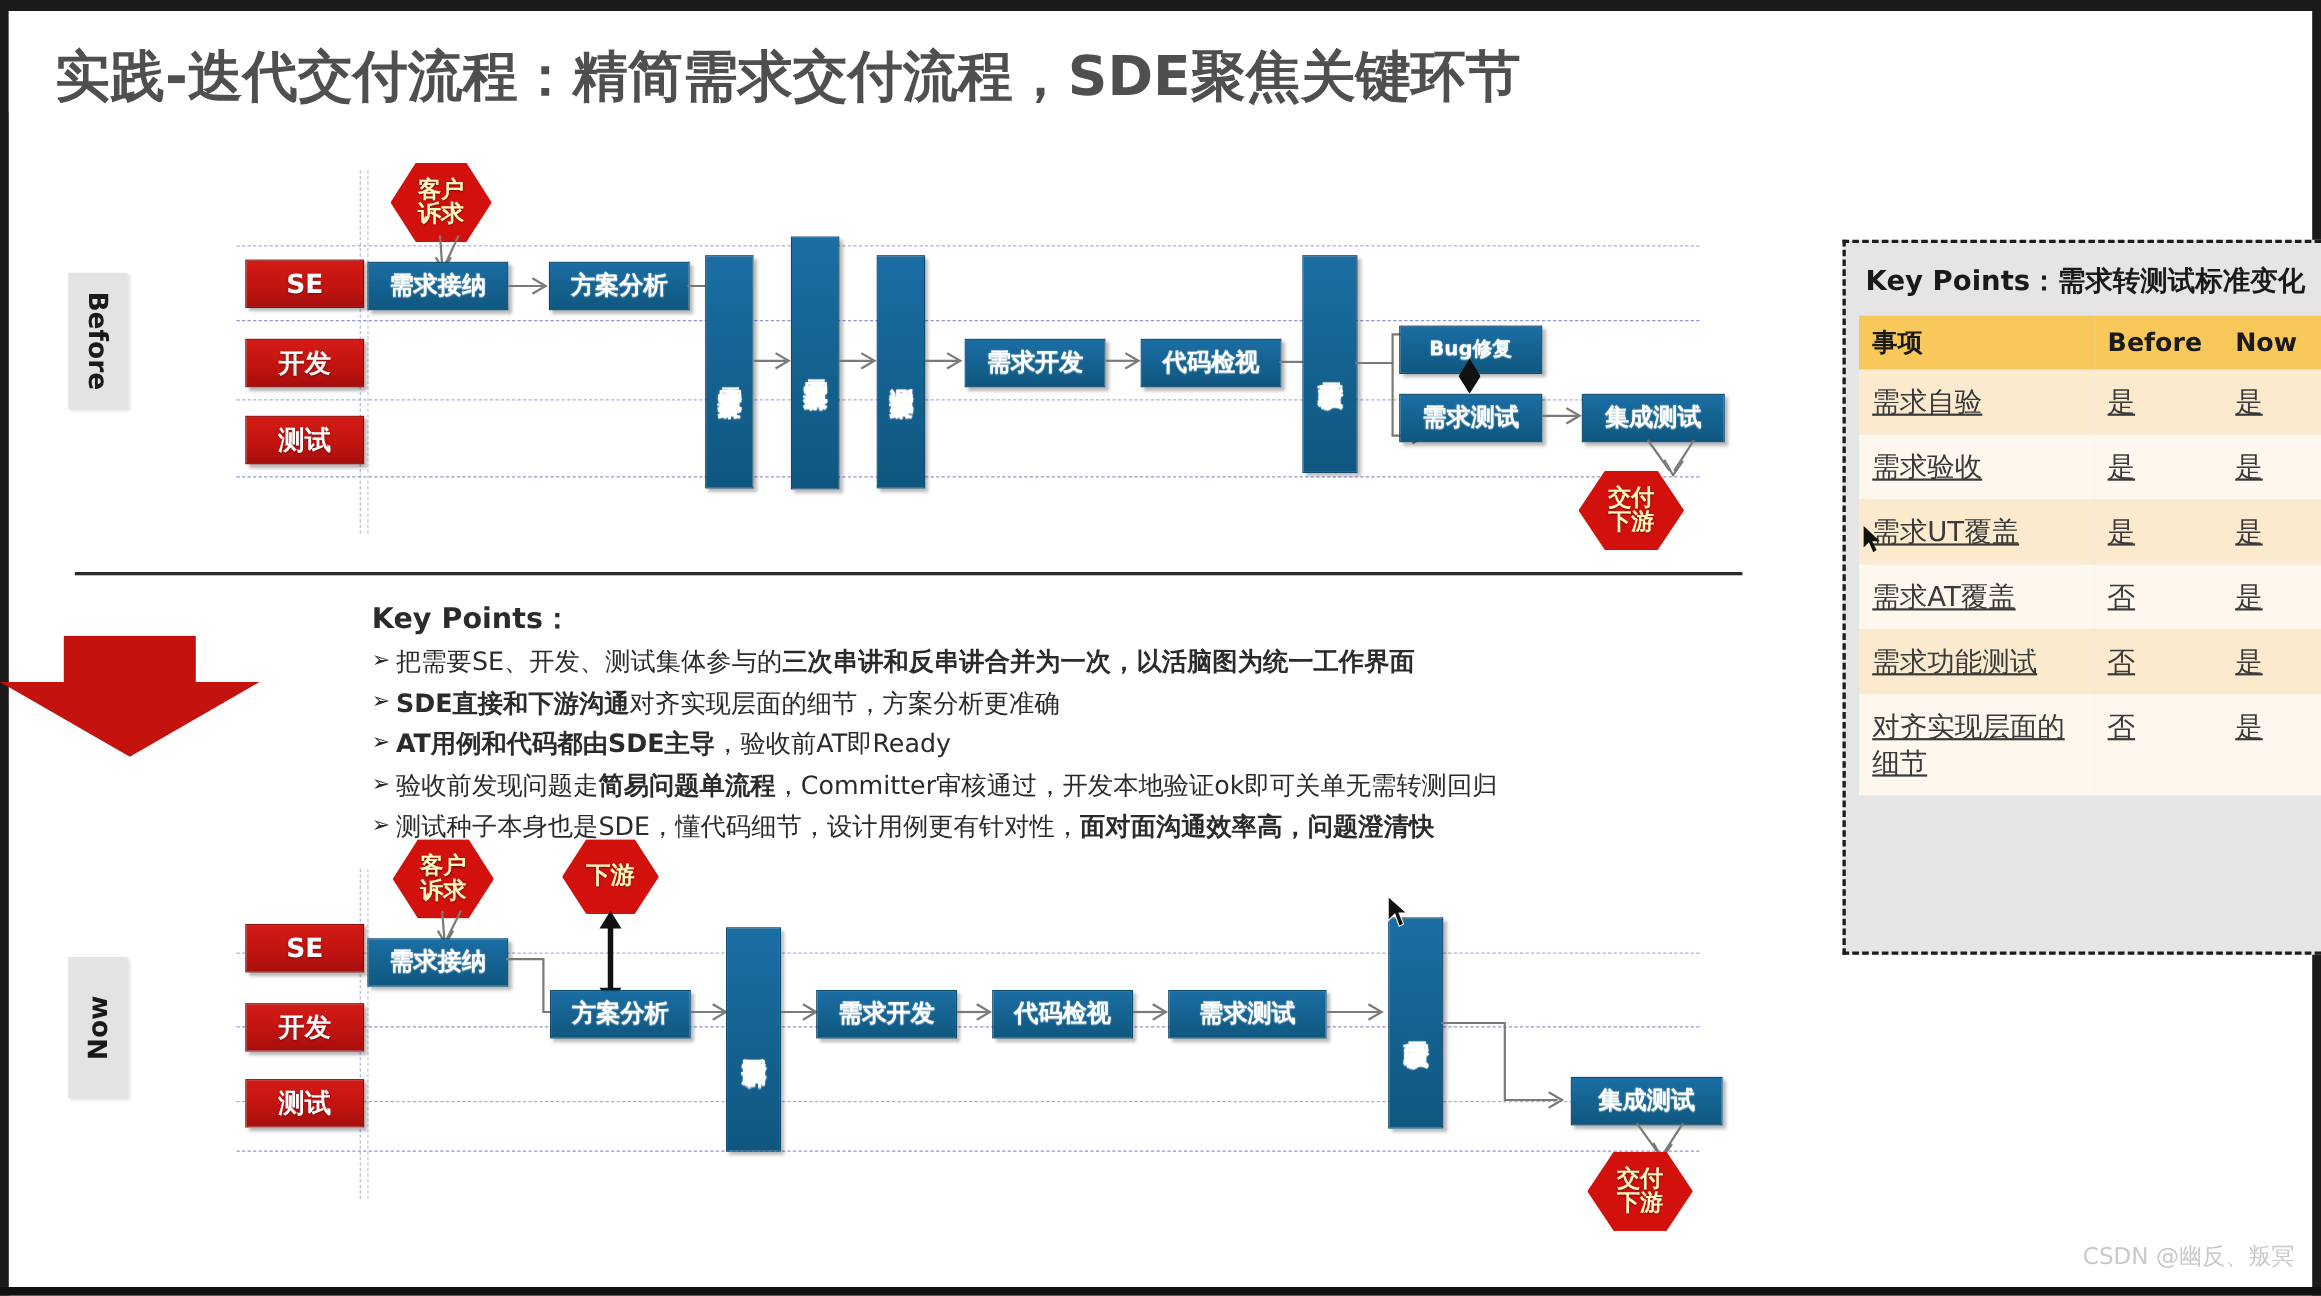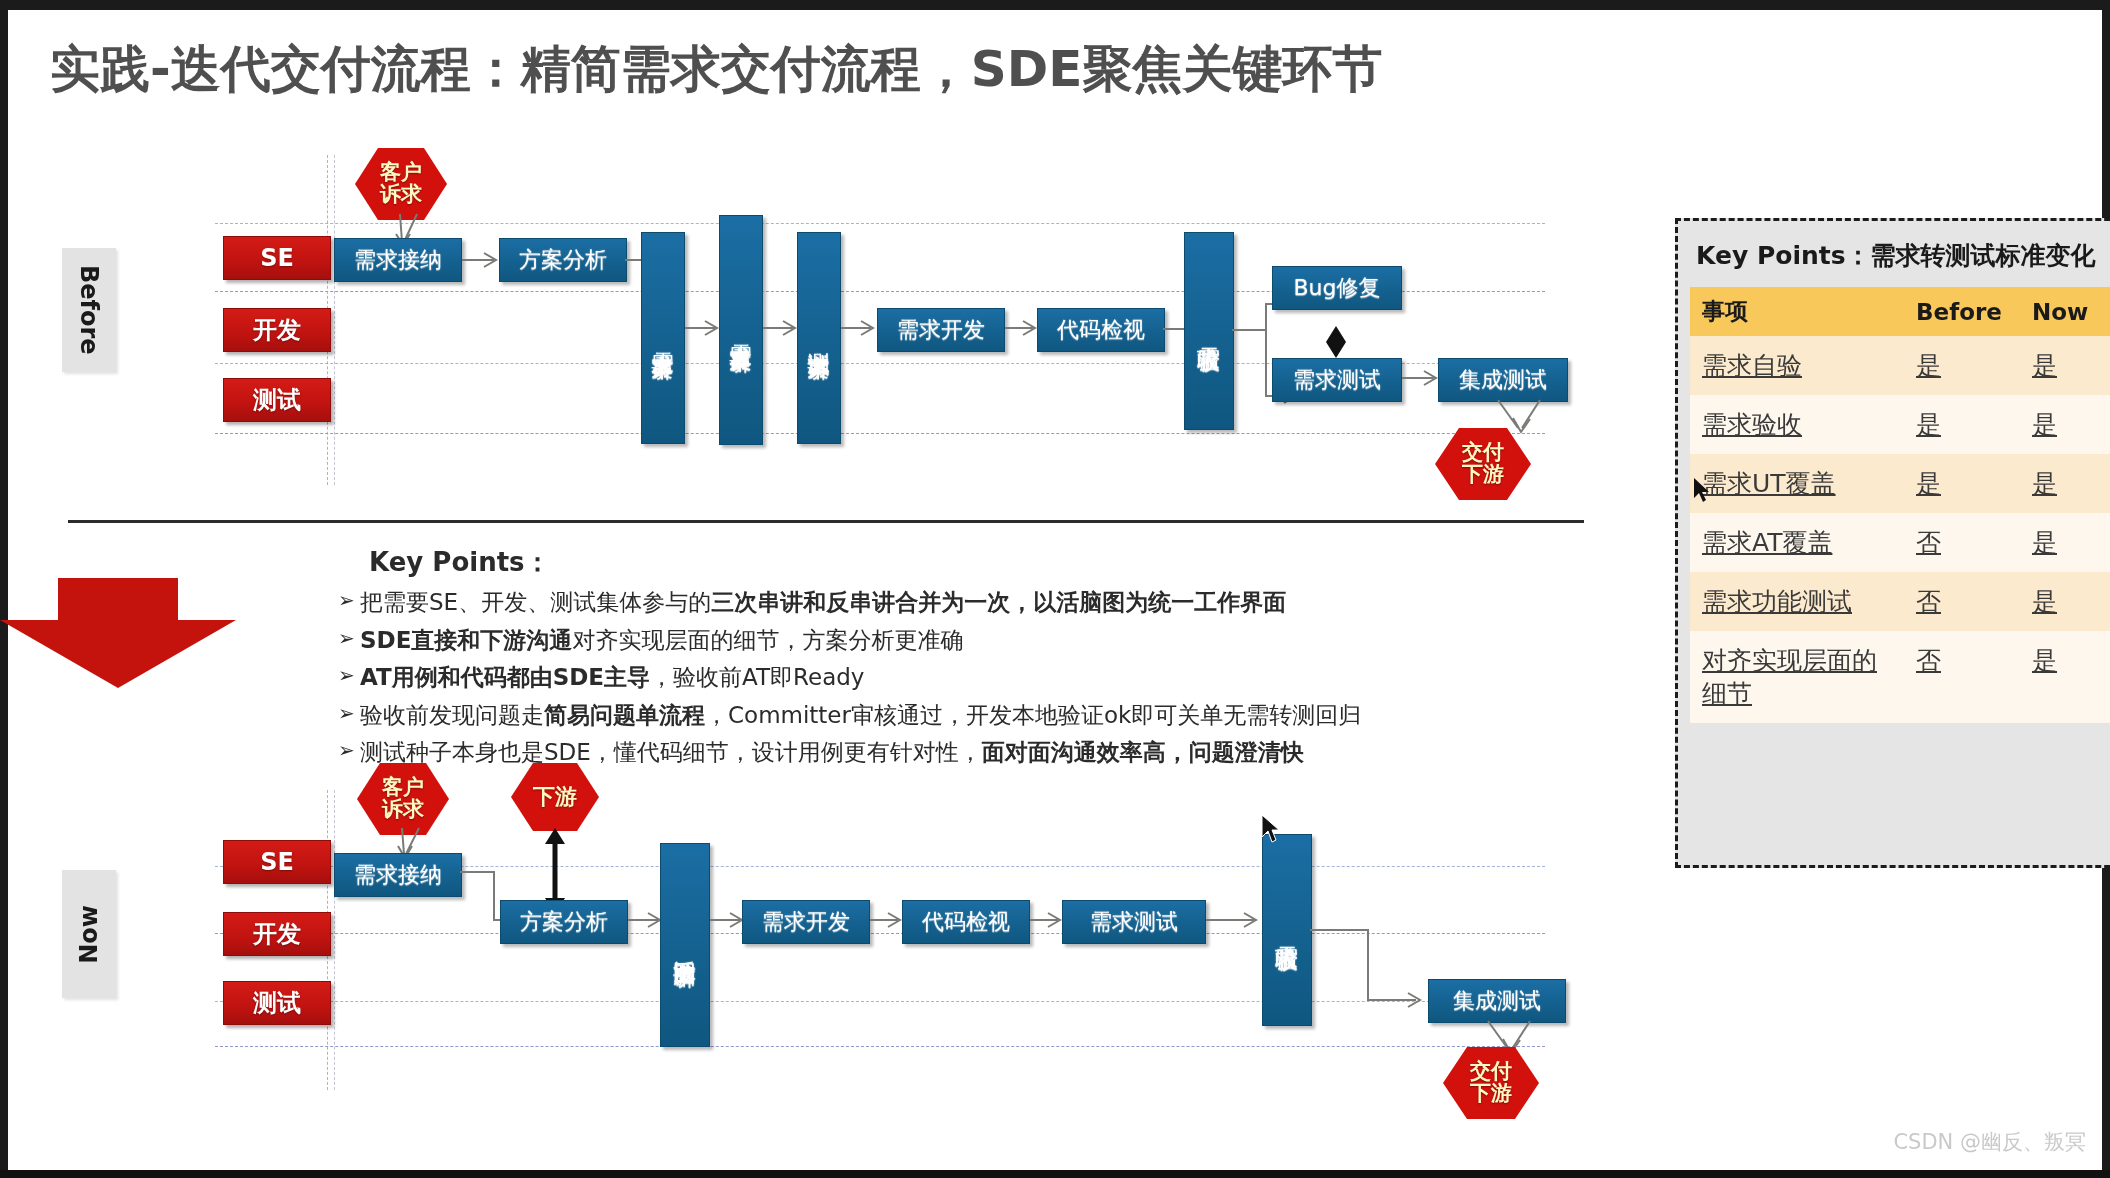--- a/index.html
+++ b/index.html
@@ -15,21 +15,21 @@
 
   
   #title-bar{position:absolute;left:8px;top:10px;width:1576px;height:92px;background:#ffffff;}
   #title-text{position:absolute;left:42px;top:26px;font-size:50px;font-weight:bold;color:#4f4f4f;
       letter-spacing:0px;white-space:nowrap;font-family:"DejaVu Sans","Liberation Sans",sans-serif;}
 
   
   .bluebox{position:absolute;background:linear-gradient(180deg,#1b6ea4 0%,#14618f 55%,#0f5780 100%);
      border:1px solid #0c4a6e;box-shadow:3px 3px 3px rgba(0,0,0,0.28);
      color:#ffffff;display:flex;align-items:center;justify-content:center;text-align:center;
-     font-weight:normal;text-shadow:0 1px 1px rgba(255,255,255,.55),0 0 2px rgba(255,255,255,.35);
+     font-weight:bold;text-shadow:0 1px 1px rgba(255,255,255,.55),0 0 2px rgba(255,255,255,.35);
      font-family:"DejaVu Sans","Liberation Sans",sans-serif;line-height:1.05;}
   .bluebox.vert{writing-mode:vertical-rl;text-orientation:upright;letter-spacing:1px;}
 
   .redbox{position:absolute;background:linear-gradient(180deg,#d41b16 0%,#c01310 60%,#a50f0d 100%);
      border:1px solid #8d0b09;box-shadow:3px 3px 3px rgba(0,0,0,0.30);
      color:#ffffff;display:flex;align-items:center;justify-content:center;text-align:left;
      font-weight:bold;text-shadow:0 1px 2px rgba(0,0,0,.35);
      font-family:"DejaVu Sans","Liberation Sans",sans-serif;}
 
   .hexagon{position:absolute;background:#d2110d;
@@ -48,21 +48,21 @@
   .dashline{position:absolute;height:0;border-top:1.6px dashed #9aa4d2;opacity:.85;}
   .dashvert{position:absolute;width:0;border-left:1.6px dashed #9aa4d2;opacity:.85;}
   .connector{position:absolute;background:#7a7a76;}
   .hr-divider{position:absolute;height:3px;background:#2b2b2b;}
 
   svg.arrow{position:absolute;overflow:visible;}
 
   
   #keypoints{position:absolute;left:338px;top:545px;width:1210px;}
   #kp-title{font-size:26px;font-weight:bold;color:#2b2b2b;margin-bottom:5px;
-     font-family:"DejaVu Sans","Liberation Sans",sans-serif;margin-left:31px;}
+     font-family:"DejaVu Sans","Liberation Sans",sans-serif;}
   .kp-row{display:flex;align-items:flex-start;margin-bottom:3px;}
   .kp-mark{width:22px;flex:0 0 22px;color:#2b2b2b;font-size:20px;line-height:1.5;}
   .kp-text{font-size:23px;color:#2b2b2b;line-height:1.5;white-space:nowrap;
      font-family:"DejaVu Sans","Liberation Sans",sans-serif;}
   .kp-text b{font-weight:bold;}
 
   
   #side-panel{position:absolute;left:1675px;top:218px;width:462px;height:650px;
      background:#e5e5e5;border:3px dashed #1c1c1c;box-sizing:border-box;}
   #sp-title{position:absolute;left:18px;top:18px;font-size:25px;font-weight:bold;color:#1a1a1a;
@@ -168,21 +168,21 @@
   <div class="connector" style="left:1163px;top:328px;width:22px;height:2px;"></div>
 
   <div class="bluebox vert" style="left:1184px;top:232px;width:48px;height:196px;font-size:23px;">需求验收</div>
 
   <svg class="arrow" style="left:1232px;top:300px;width:96px;height:110px;">
     <path d="M0,30 L34,30 L34,4 L66,4" stroke="#7a7a76" stroke-width="2" fill="none"></path>
     <path d="M0,30 L34,30 L34,96 L60,96" stroke="#7a7a76" stroke-width="2" fill="none"></path>
     <path d="M52,89 L64,96 L52,103" stroke="#7a7a76" stroke-width="2" fill="none"></path>
   </svg>
 
-  <div class="bluebox" style="left:1272px;top:266px;width:128px;height:42px;font-size:22px;text-align:right;">Bug修复</div>
+  <div class="bluebox" style="left:1272px;top:296px;width:128px;height:42px;font-size:18px;text-align:right;">Bug修复</div>
 
   <div style="position:absolute;left:1326px;top:326px;width:20px;height:32px;background:#111;
        clip-path:polygon(50% 0%,100% 50%,50% 100%,0% 50%);"></div>
 
   <div class="bluebox" style="left:1272px;top:358px;width:128px;height:42px;font-size:22px;">需求测试</div>
   <svg class="arrow" style="left:1400px;top:368px;width:40px;height:22px;">
     <path d="M2,10 L34,10" stroke="#7a7a76" stroke-width="2"></path>
     <path d="M24,3 L36,10 L24,17" stroke="#7a7a76" stroke-width="2" fill="none"></path>
   </svg>
   <div class="bluebox" style="left:1438px;top:358px;width:128px;height:42px;font-size:22px;">集成测试</div>

